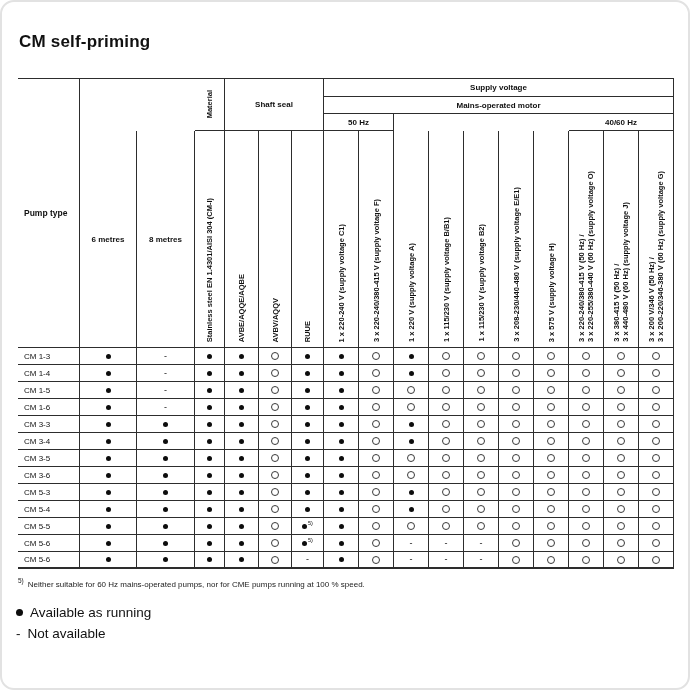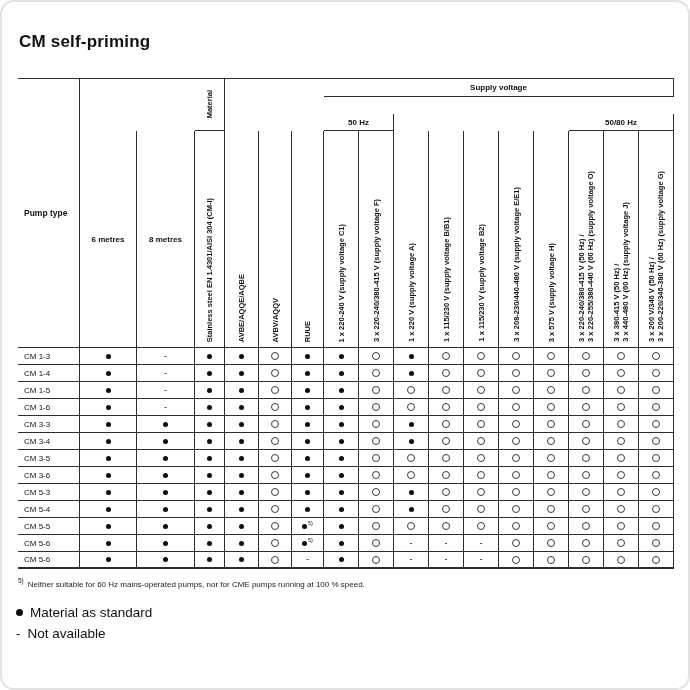--- a/index.html
+++ b/index.html
@@ -50,29 +50,35 @@
 
   <h1 class="title">CM self-priming</h1>
 
   <div class="grid" id="grid">
     <div class="c lab pumptype" style="grid-column:1;grid-row:1/5">
         <span>Pump type</span>
       </div>
     <div class="c" style="grid-column:4;grid-row:1/4">
         <span class="vtext">Material</span>
       </div>
+    <div class="c hl" style="grid-column:5/8;grid-row:1/4">
+        <span>Shaft seal</span>
+      </div>
 
     <div class="c hl" style="grid-column:8/18;grid-row:1">
         <span>Supply voltage</span>
       </div>
+    <div class="c hl" style="grid-column:8/18;grid-row:2">
+        <span>Mains-operated motor</span>
+      </div>
     <div class="c hl" style="grid-column:8/10;grid-row:3">
         <span>50 Hz</span>
       </div>
     <div class="c hl" style="grid-column:15/18;grid-row:3">
-        <span>50/80 Hz</span>
+        <span>40/60 Hz</span>
       </div>
 
     <div class="c hl" style="grid-column:2;grid-row:4">
         <span>6 metres</span>
       </div>
     <div class="c hl" style="grid-column:3;grid-row:4">
         <span>8 metres</span>
       </div>
     <div class="c vwrap" style="grid-column:4;grid-row:4">
         <span class="vtext">Stainless steel EN 1.4301/AISI 304 (CM-I)</span>
@@ -761,21 +767,21 @@
       </div>
     </div>
 
   <div class="footnote">
     <span class="fn-marker">5)</span><span class="fn-text">Neither suitable for 60 Hz mains-operated pumps, nor for CME pumps running at 100 % speed.</span>
   </div>
 
   <div class="legend">
     <div class="lg-item">
       <span class="lg-dot"></span>
-      <span>Material as standard</span>
+      <span>Available as running</span>
     </div>
     <div class="lg-item">
       <span class="lg-dash">-</span>
       <span>Not available</span>
     </div>
   </div>
 
 </div>
 
 </body></html>

